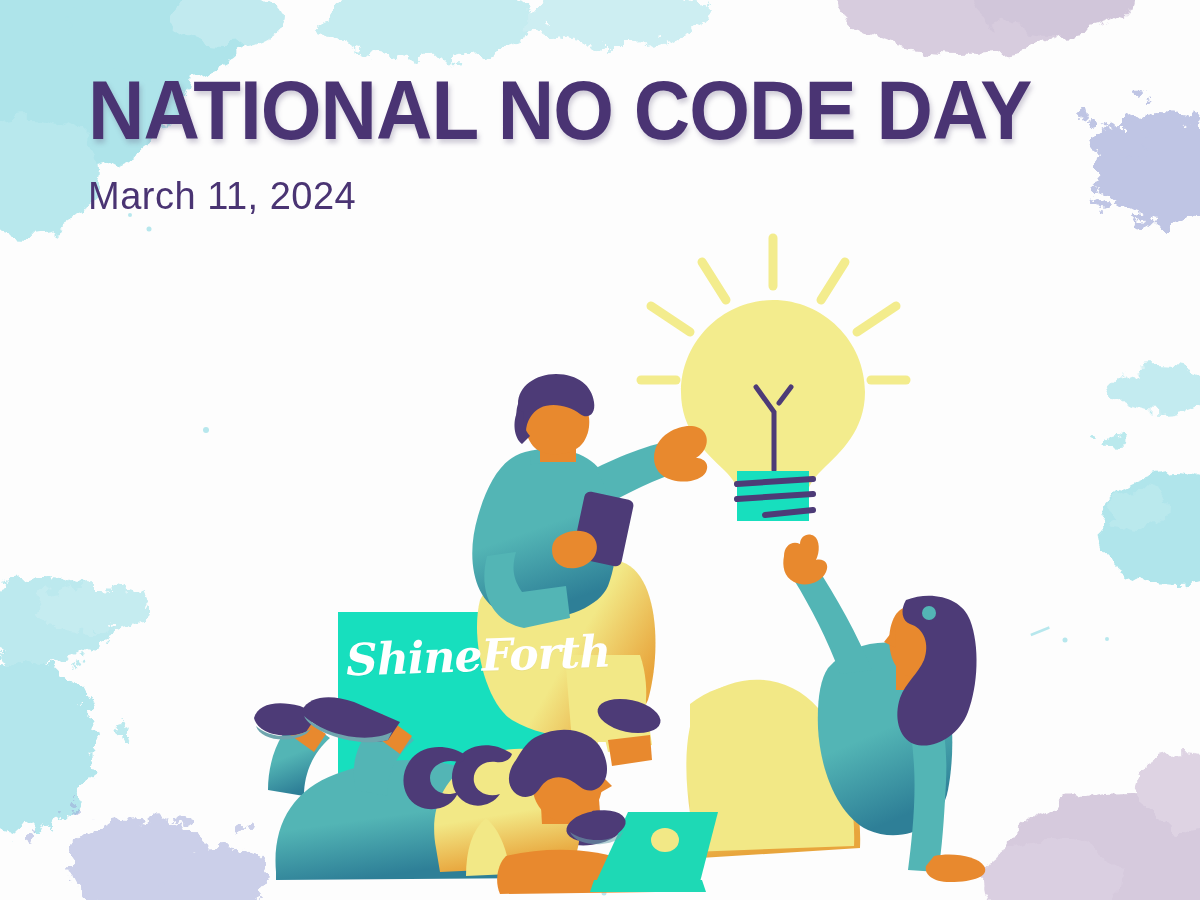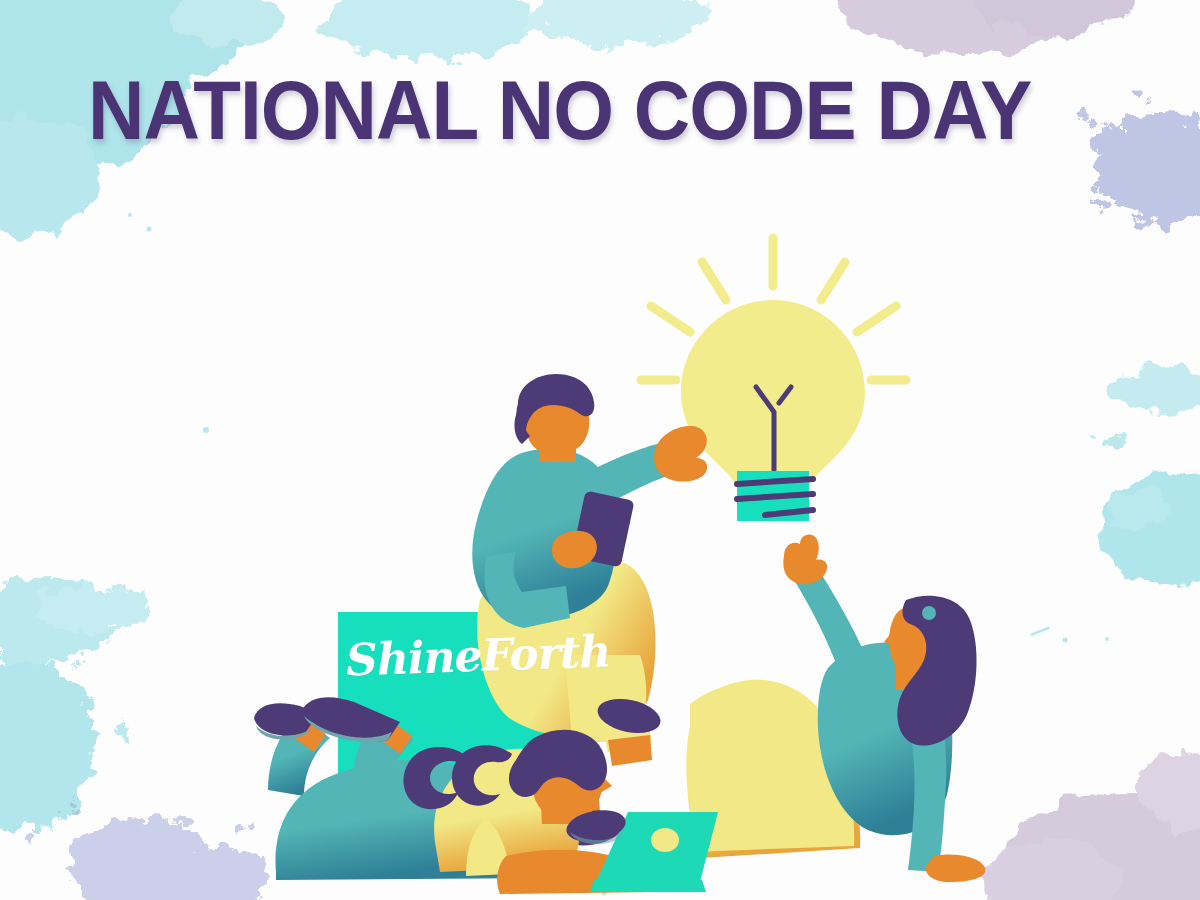--- a/index.html
+++ b/index.html
@@ -159,20 +159,21 @@
       <circle cx="130" cy="215" r="2" fill="#7ed6e0"></circle>
       <circle cx="1065" cy="640" r="2.5" fill="#7ed6e0"></circle>
       <rect x="1030" y="630" width="20" height="2.5" fill="#7ed6e0" transform="rotate(-22 1040 631)"></rect>
       <circle cx="1107" cy="639" r="2" fill="#7ed6e0"></circle>
       <circle cx="604" cy="893" r="2.5" fill="#7ed6e0"></circle>
     </g>
   </svg>
 
   <div id="headline-block">
     <h1 id="poster-title">NATIONAL NO CODE DAY</h1>
+    <p id="poster-subtitle">March 11, 2024</p>
   </div>
 
   <svg id="illustration" viewBox="0 0 1200 900">
     <defs>
       <pattern id="grain" width="3" height="3" patternUnits="userSpaceOnUse">
         <rect width="3" height="3" fill="none"></rect>
         <circle cx="0.7" cy="0.7" r="0.6" fill="#000" opacity="0.18"></circle>
       </pattern>
       <linearGradient id="tealGrain" x1="0" y1="0" x2="0.3" y2="1">
         <stop offset="0%" stop-color="#53b5b5"></stop>

